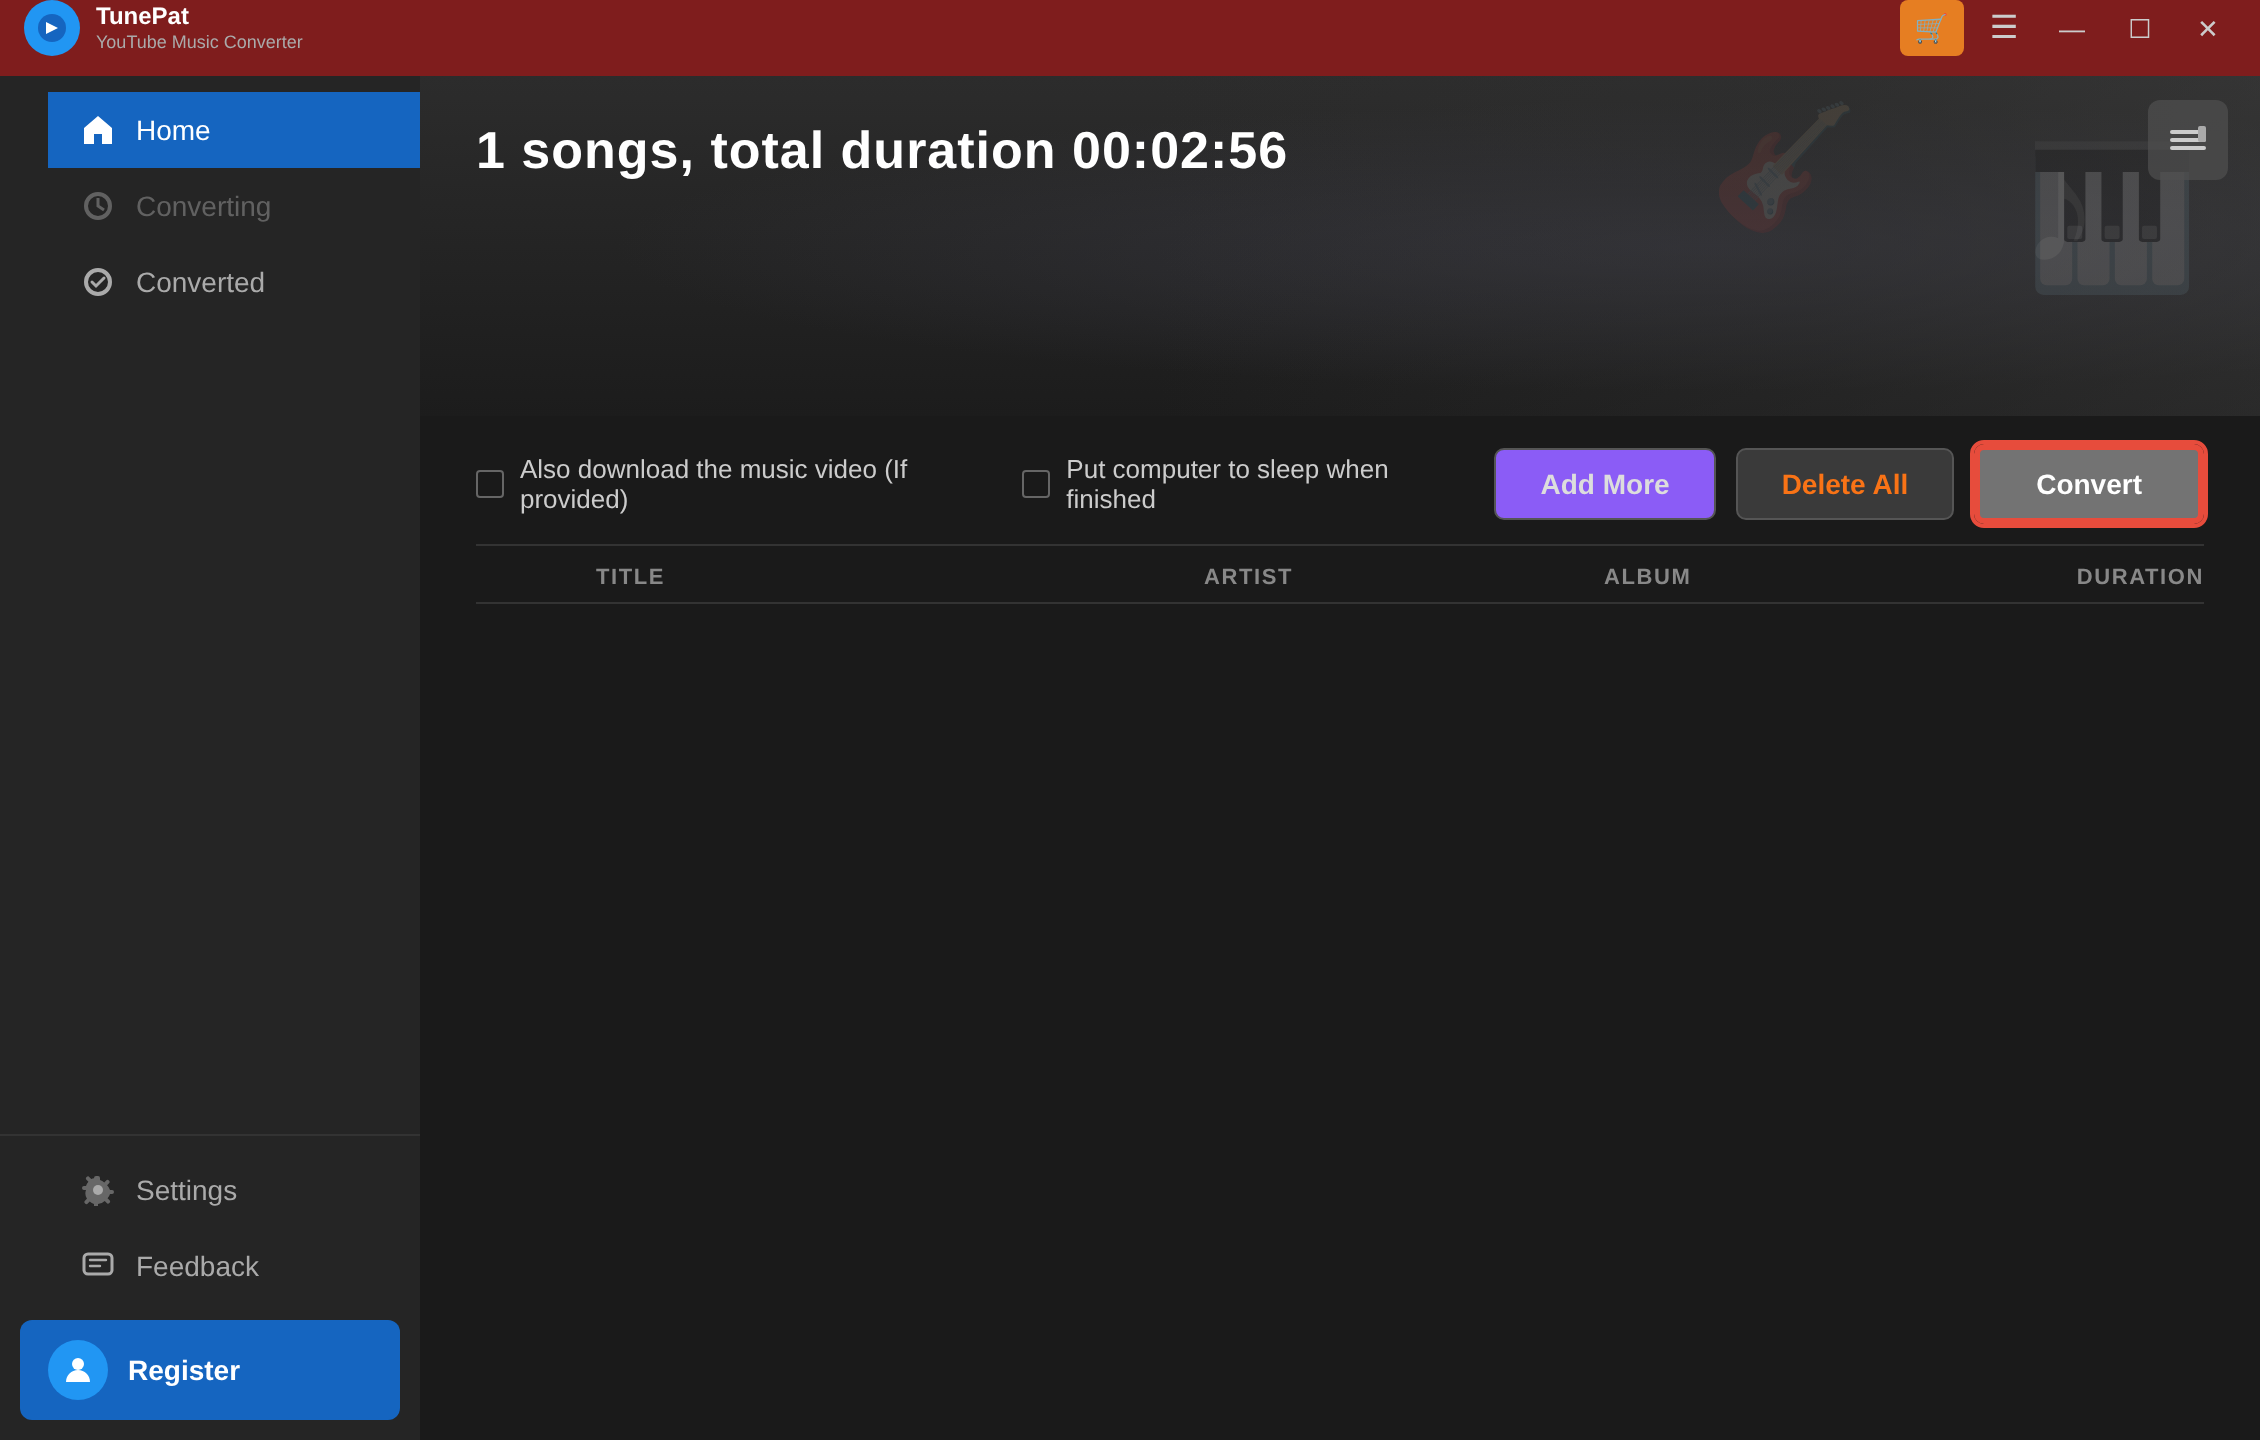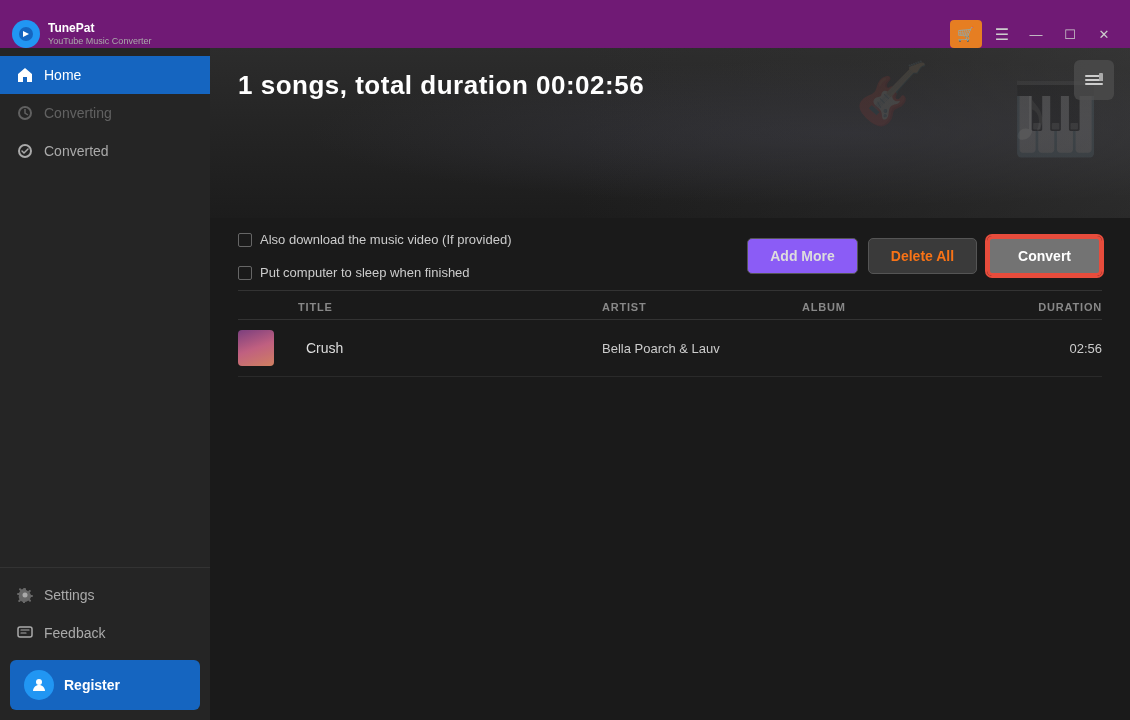--- a/index.html
+++ b/index.html
@@ -8,24 +8,24 @@
       height: 720px;
       overflow: hidden;
       font-family: -apple-system, BlinkMacSystemFont, 'Segoe UI', sans-serif;
       background: #1a1a1a;
       display: flex;
       flex-direction: column;
     }
 
     
     .title-bar {
-      height: 48px;
-      background: #701a75;
-      display: flex;
-      align-items: flex-end;
+      height: 38px;
+      background: #7f1d1d;
+      display: flex;
+      align-items: flex-start;
       justify-content: space-between;
       padding: 0 12px;
       flex-shrink: 0;
       -webkit-app-region: drag;
     }
     .title-bar-left {
       display: flex;
       align-items: center;
       gap: 8px;
     }
@@ -105,20 +105,21 @@
     .sidebar-item {
       display: flex;
       align-items: center;
       gap: 10px;
       padding: 10px 16px;
       cursor: pointer;
       color: #aaaaaa;
       font-size: 14px;
       border-radius: 0;
       transition: background 0.15s;
+      margin-left: 24px;
     }
     .sidebar-item.active {
       background: #1565C0;
       color: #ffffff;
     }
     .sidebar-item.disabled { opacity: 0.45; cursor: default; }
     .sidebar-icon {
       width: 18px;
       height: 18px;
       display: flex;
@@ -225,21 +226,21 @@
     
     .options-bar {
       padding: 14px 28px 10px 28px;
       display: flex;
       align-items: center;
       gap: 20px;
       flex-shrink: 0;
     }
     .checkboxes {
       display: flex;
-      flex-direction: column;
+      flex-direction: row;
       gap: 18px;
       flex: 1;
     }
     .checkbox-row {
       display: flex;
       align-items: center;
       gap: 8px;
       color: #cccccc;
       font-size: 13px;
       cursor: pointer;
@@ -514,25 +515,16 @@
 
     <div class="track-table">
       <div class="table-header">
         <div class="th"></div>
         <div class="th">TITLE</div>
         <div class="th">ARTIST</div>
         <div class="th">ALBUM</div>
         <div class="th right">DURATION</div>
       </div>
 
-      <div class="table-row">
-        <div class="track-thumb">
-          <div class="track-thumb-inner"></div>
-        </div>
-        <div class="track-title">Crush</div>
-        <div class="track-artist">Bella Poarch &amp; Lauv</div>
-        <div class="track-album"></div>
-        <div class="track-duration">02:56</div>
-      </div>
     </div>
 
   </div>
 </div>
 
 </body></html>

